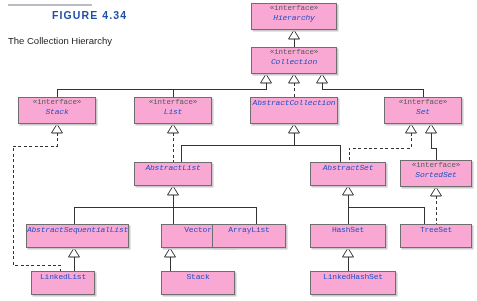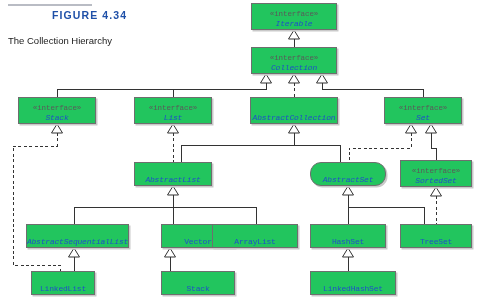--- a/index.html
+++ b/index.html
@@ -67,27 +67,27 @@
   #connectors polygon.tri {
     fill: #ffffff;
     stroke: #333333;
     stroke-width: 1;
   }
 
   
   .uml-box {
     position: absolute;
     box-sizing: border-box;
-    background: #22c55e;
+    background: #f9a8d4;
     border: 1px solid #6e6e6e;
     box-shadow: 1.5px 1.5px 0 0 #c9c9c9;
     display: flex;
     flex-direction: column;
     align-items: center;
-    justify-content: flex-end;
+    justify-content: flex-start;
     text-align: center;
     overflow: hidden;
   }
   .stereotype {
     color: #5a5a5a;
     font-family: "Liberation Mono", "DejaVu Sans Mono", monospace;
     font-size: 7.5px;
     line-height: 9px;
     letter-spacing: -0.1px;
     white-space: nowrap;
@@ -166,21 +166,21 @@
 
     <polygon class="tri" points="170,248 164.5,257 175.5,257"></polygon>
     <line x1="170" y1="257" x2="170" y2="271"></line>
 
     <polygon class="tri" points="348,248 342.5,257 353.5,257"></polygon>
     <line x1="348" y1="257" x2="348" y2="271"></line>
   </svg>
 
   <div class="uml-box" style="left: 251px; top: 3px; width: 86px; height: 27px;">
     <div class="stereotype">«interface»</div>
-    <div class="cls-name italic">Iterable</div>
+    <div class="cls-name italic">Hierarchy</div>
   </div>
   <div class="uml-box" style="left: 251px; top: 47px; width: 86px; height: 27px;">
     <div class="stereotype">«interface»</div>
     <div class="cls-name italic">Collection</div>
   </div>
   <div class="uml-box" style="left: 18px; top: 97px; width: 78px; height: 27px;">
     <div class="stereotype">«interface»</div>
     <div class="cls-name italic">Stack</div>
   </div>
   <div class="uml-box" style="left: 134px; top: 97px; width: 78px; height: 27px;">
@@ -190,34 +190,34 @@
   <div class="uml-box" style="left: 250px; top: 97px; width: 88px; height: 27px;">
     <div class="cls-name italic">AbstractCollection</div>
   </div>
   <div class="uml-box" style="left: 384px; top: 97px; width: 78px; height: 27px;">
     <div class="stereotype">«interface»</div>
     <div class="cls-name italic">Set</div>
   </div>
   <div class="uml-box" style="left: 134px; top: 162px; width: 78px; height: 24px;">
     <div class="cls-name italic">AbstractList</div>
   </div>
-  <div class="uml-box" style="left: 310px; top: 162px; width: 76px; height: 24px; border-radius: 11px;">
+  <div class="uml-box" style="left: 310px; top: 162px; width: 76px; height: 24px;">
     <div class="cls-name italic">AbstractSet</div>
   </div>
   <div class="uml-box" style="left: 400px; top: 160px; width: 72px; height: 27px;">
     <div class="stereotype">«interface»</div>
     <div class="cls-name italic">SortedSet</div>
   </div>
   <div class="uml-box" style="left: 26px; top: 224px; width: 103px; height: 24px;">
     <div class="cls-name italic">AbstractSequentialList</div>
   </div>
   <div class="uml-box" style="left: 133px; top: 224px; width: 74px; height: 24px; margin-left: 28px;">
     <div class="cls-name">Vector</div>
   </div>
-  <div class="uml-box" style="left: 212px; top: 224px; width: 86px; height: 24px;">
+  <div class="uml-box" style="left: 212px; top: 224px; width: 74px; height: 24px;">
     <div class="cls-name">ArrayList</div>
   </div>
   <div class="uml-box" style="left: 310px; top: 224px; width: 76px; height: 24px;">
     <div class="cls-name">HashSet</div>
   </div>
   <div class="uml-box" style="left: 400px; top: 224px; width: 72px; height: 24px;">
     <div class="cls-name">TreeSet</div>
   </div>
   <div class="uml-box" style="left: 31px; top: 271px; width: 64px; height: 24px;">
     <div class="cls-name">LinkedList</div>

